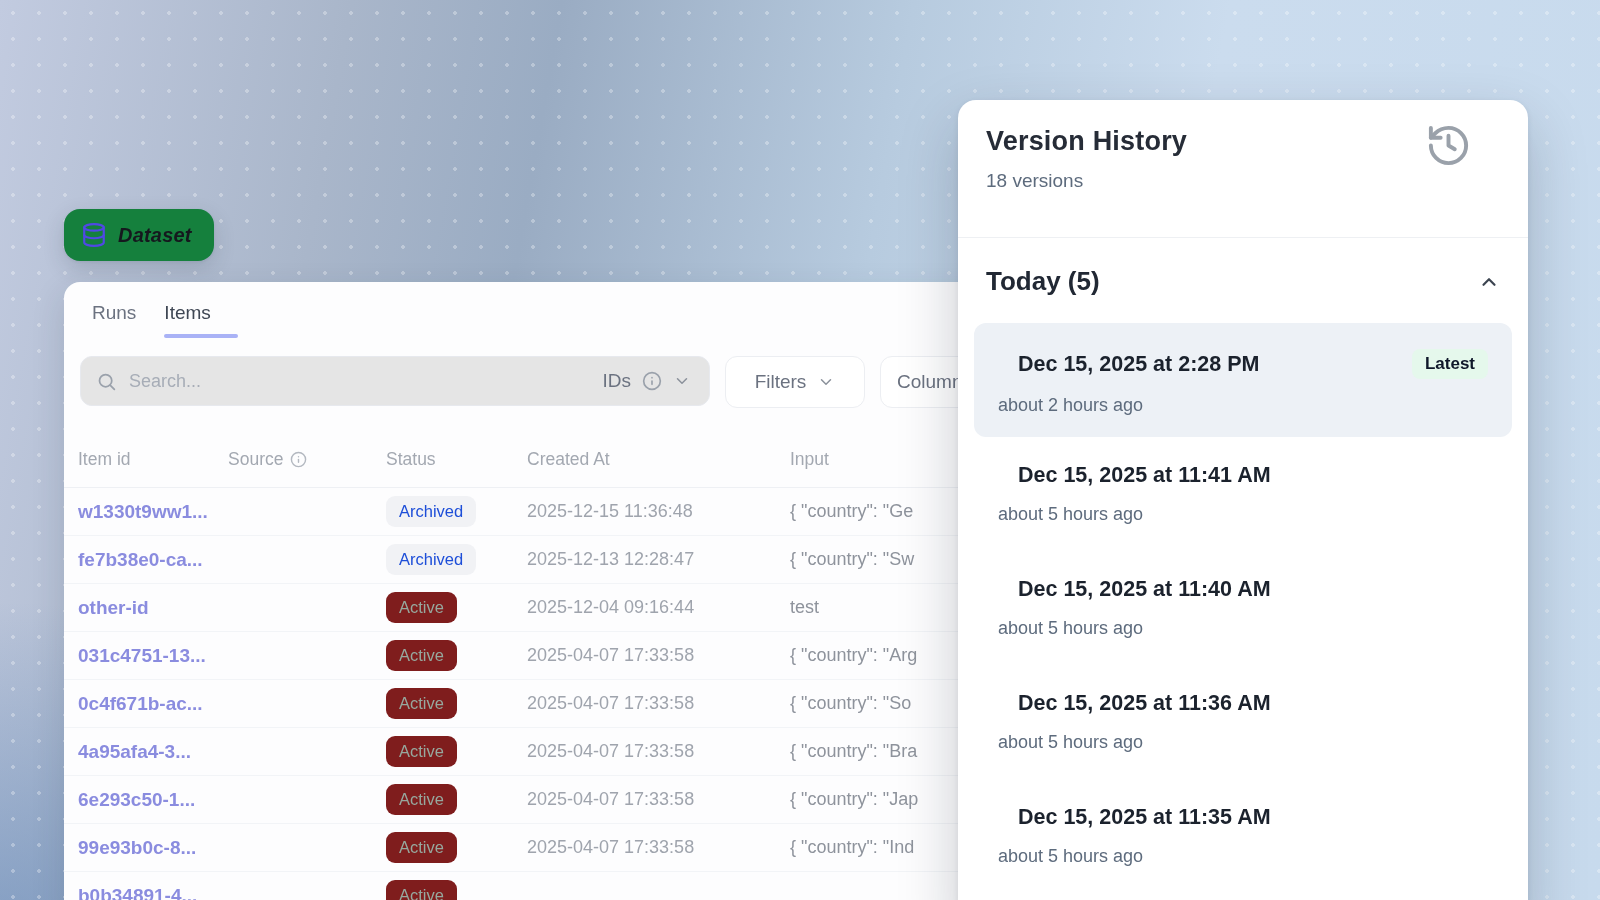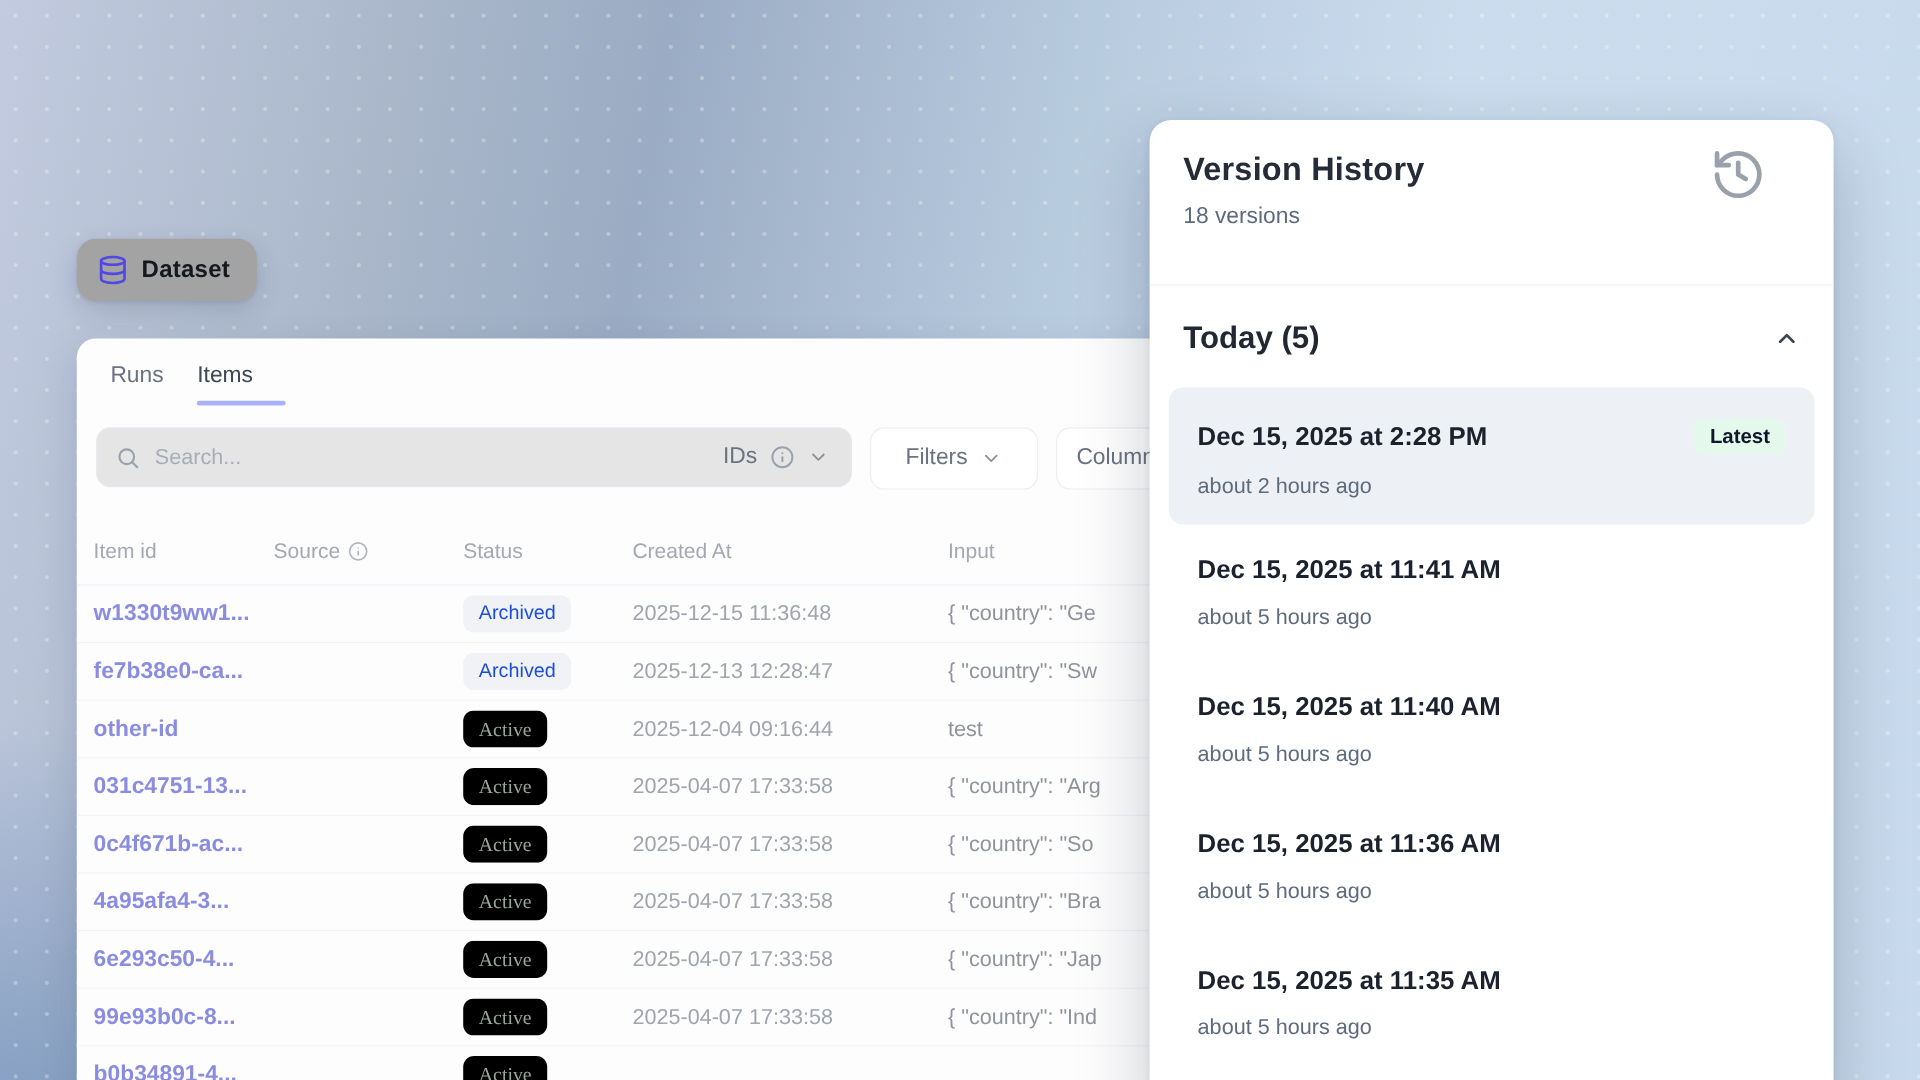--- a/index.html
+++ b/index.html
@@ -10,24 +10,25 @@
     background:
       radial-gradient(rgba(255,255,255,0.30) 1.6px, transparent 1.8px),
       radial-gradient(700px 540px at 0% 104%, rgba(88,128,178,0.55), transparent 62%),
       linear-gradient(100deg, #c2cbe0 0%, #a9b6ca 20%, #9aacc3 32%, #b7cbdf 52%, #cbdcee 70%, #c7daed 100%);
     background-size:26px 26px, auto, auto;
   }
   svg { display:block; }
 
   
   .dataset-badge {
-    position:absolute; left:64px; top:199px; height:52px;
+    position:absolute; left:64px; top:209px; height:52px;
     display:flex; align-items:center; gap:11px; padding:0 22px 0 17px;
-    background:#a3a3a3; border-radius:16px;
+    background:#15803d; border-radius:16px;
     box-shadow:0 8px 22px rgba(30,41,59,0.16), 0 1px 3px rgba(30,41,59,0.08);
+    font-style:italic;
   }
   .dataset-badge .db-ic { width:26px; height:26px; color:#5048e5; }
   .dataset-badge .lbl { font-size:20px; font-weight:700; color:#15181e; letter-spacing:0.2px; }
 
   
   .main-panel {
     position:absolute; left:64px; top:282px; width:1100px; height:640px;
     background:#fdfdfe; border-radius:16px 16px 0 0;
     box-shadow:0 12px 34px rgba(30,41,59,0.14);
     z-index:1;
@@ -73,40 +74,40 @@
   .thead { height:56px; border-bottom:1px solid #eef0f4; }
   .thead > div { font-size:17.5px; color:#a3a8b1; display:flex; align-items:center; gap:7px; }
   .thead .ic { width:17px; height:17px; color:#b3b8c0; }
   .cell-id { font-size:19px; font-weight:700; color:#8a8cdf; cursor:pointer; }
   .cell-date { font-size:18px; color:#9fa4ad; }
   .cell-input { font-size:18px; color:#8e939c; }
   .badge {
     display:inline-block; font-size:16.5px; padding:6px 13px; border-radius:9px; line-height:1.2;
   }
   .badge.archived { background:#f1f2f5; color:#1d4ed8; }
-  .badge.active   { background:#000000; color:#97a89e;font-family:Liberation Serif, serif; }
+  .badge.active   { background:#7f1d1d; color:#97a89e; }
 
   
   .vh-panel {
     position:absolute; left:958px; top:100px; width:570px; height:830px;
     background:#ffffff; border-radius:18px;
     box-shadow:0 24px 60px rgba(15,23,42,0.22), 0 2px 6px rgba(15,23,42,0.08);
     z-index:3;
   }
   .vh-head { padding:26px 28px 0 28px; position:relative; height:138px; border-bottom:1px solid #eef0f3; }
   .vh-title { font-size:27px; font-weight:700; color:#262c37; letter-spacing:0.2px; }
   .vh-sub { font-size:19px; color:#5d6b7d; margin-top:13px; }
   .vh-hist-ic { position:absolute; right:56px; top:22px; width:47px; height:47px; color:#9aa1aa; }
   .vh-section { display:flex; align-items:center; justify-content:space-between; padding:28px 28px 0 28px; }
   .vh-section .s-lbl { font-size:26px; font-weight:700; color:#212834; }
   .vh-section .chev-up { width:22px; height:22px; color:#3c4450; }
   .vh-list { padding:26px 16px 0 16px; }
   .vh-entry { border-radius:12px; padding:26px 24px 0 24px; height:114px; }
   .vh-entry.selected { background:#edf1f6; }
-  .vh-entry .e-top { display:flex; align-items:center; justify-content:space-between; }
+  .vh-entry .e-top { display:flex; align-items:center; justify-content:space-between;margin-left:20px; }
   .vh-entry .e-title { font-size:21.5px; font-weight:700; color:#1b222d; }
   .vh-entry .e-time { font-size:18px; color:#5d6b7d; margin-top:16px; }
   .latest-badge {
     background:#e5f8ec; color:#0f172a; font-size:17px; font-weight:700;
     padding:5px 13px; border-radius:8px;
   }
 </style>
 </head>
 <body>
 
@@ -222,21 +223,21 @@
       <div class="cell-input">{ "country": "So</div>
     </div>
     <div class="trow">
       <div><span class="cell-id">4a95afa4-3...</span></div>
       <div></div>
       <div><span class="badge active">Active</span></div>
       <div class="cell-date">2025-04-07 17:33:58</div>
       <div class="cell-input">{ "country": "Bra</div>
     </div>
     <div class="trow">
-      <div><span class="cell-id">6e293c50-4...</span></div>
+      <div><span class="cell-id">6e293c50-1...</span></div>
       <div></div>
       <div><span class="badge active">Active</span></div>
       <div class="cell-date">2025-04-07 17:33:58</div>
       <div class="cell-input">{ "country": "Jap</div>
     </div>
     <div class="trow">
       <div><span class="cell-id">99e93b0c-8...</span></div>
       <div></div>
       <div><span class="badge active">Active</span></div>
       <div class="cell-date">2025-04-07 17:33:58</div>

